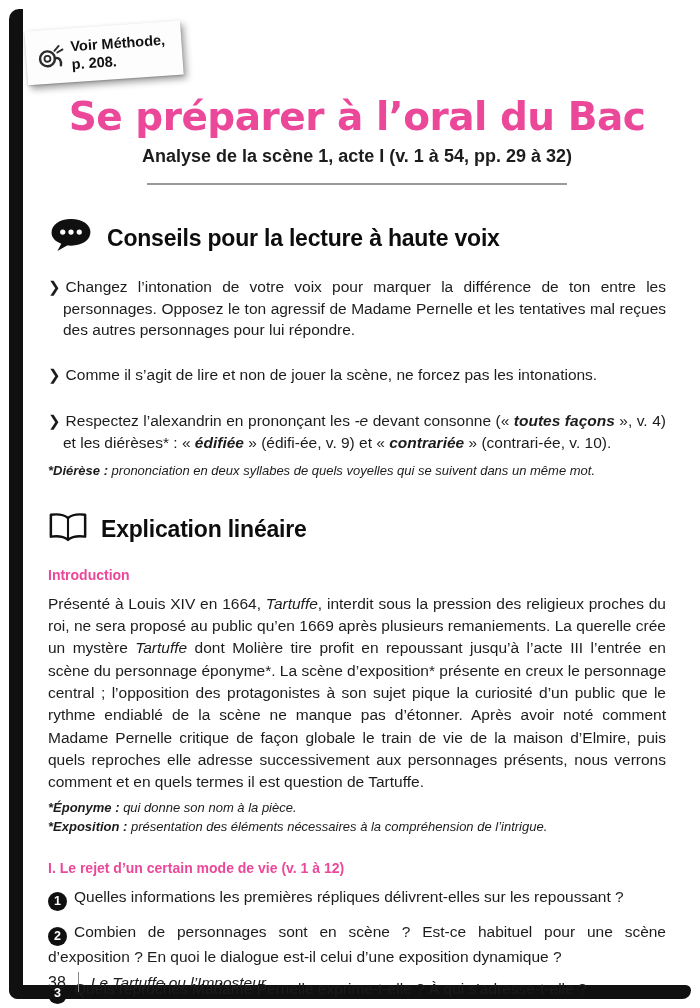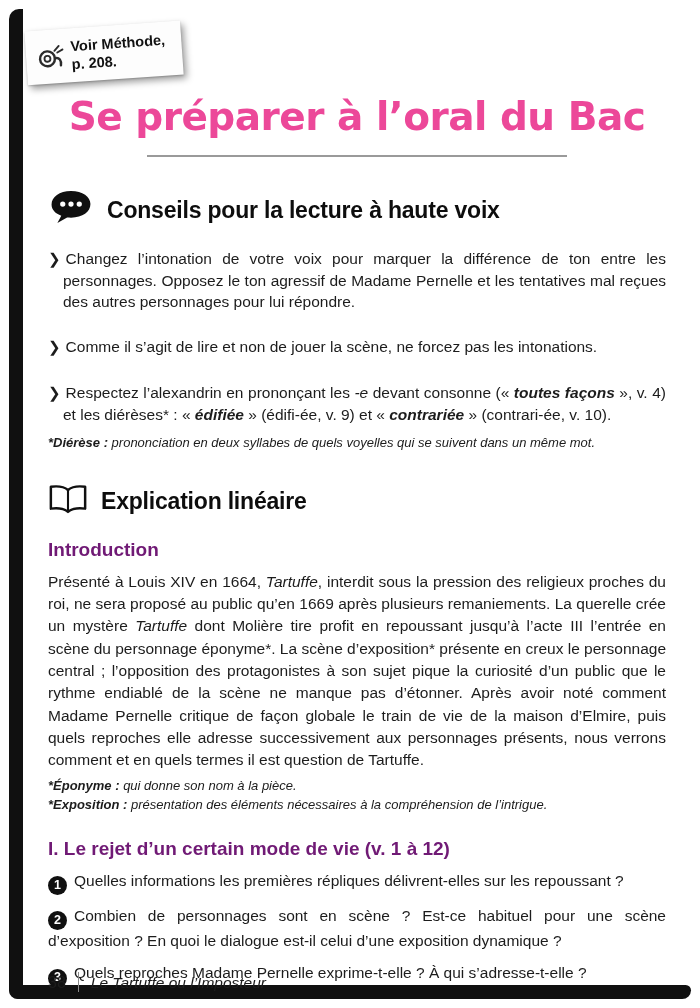--- a/index.html
+++ b/index.html
@@ -51,21 +51,21 @@
   .section-heading h2 { margin: 0; font-size: 23px; font-weight: 700; letter-spacing: -0.2px; color: #0d0d0d; }
   .icon-wrap { display: inline-flex; align-items: center; }
 
   .bullets { list-style: none; margin: 13px 0 0; padding: 0; font-size: 15.5px; line-height: 1.38; text-align: justify; }
   .bullet { margin-bottom: 9px; padding-left: 15px; text-indent: -15px; margin-top: 24px; }
   .chev { font-weight: 700; margin-right: 5px; font-size: 15px; }
 
   .footnote { margin: 3px 0 0; font-size: 13px; line-height: 1.35; }
   .footnote + .footnote { margin-top: 2px; }
 
-  h3.subhead { font-size: 19px; font-weight: 700; margin: 24px 0 10px; color: #701a75; }
+  h3.subhead { font-size: 14px; font-weight: 700; margin: 24px 0 10px; color: #ec4899; }
   .body-par { margin: 8px 0 0; font-size: 15.5px; line-height: 1.44; text-align: justify; }
   .par-footnotes { margin-top: 5px; }
 
   .question { margin: 0 0 10px; font-size: 15.5px; line-height: 1.42; text-align: justify; }
   .qnum {
     display: inline-flex; align-items: center; justify-content: center;
     width: 19px; height: 19px; border-radius: 50%;
     background: #101010; color: #ffffff;
     font-size: 12.5px; font-weight: 700;
     margin-right: 7px; vertical-align: -3px; text-indent: 0;
@@ -94,20 +94,21 @@
     </span>
     <span class="note-text">
       <span>Voir Méthode,</span><br>
       <span>p. 208.</span>
     </span>
   </div>
 
   <div class="content">
 
     <h1 class="title">Se préparer à l’oral du Bac</h1>
+    <div class="subtitle">Analyse de la scène 1, acte I (v. 1 à 54, pp. 29 à 32)</div>
     <div class="divider"></div>
 
     <div class="section-heading">
       <span class="icon-wrap">
         <svg width="46" height="35" viewBox="0 0 46 36" aria-hidden="true">
           <path d="M23 2 C11 2 3 8 3 16 c0 5.5 4 9.5 10 11.5 l-4 7.5 10 -5.6 c1.3 0.1 2.6 0.1 4 0.1 c12 0 20 -6 20 -14 C43 8 35 2 23 2 Z" fill="#101010"></path>
           <circle cx="14.5" cy="15.5" r="2.7" fill="#ffffff"></circle>
           <circle cx="23" cy="15.5" r="2.7" fill="#ffffff"></circle>
           <circle cx="31.5" cy="15.5" r="2.7" fill="#ffffff"></circle>
         </svg>

